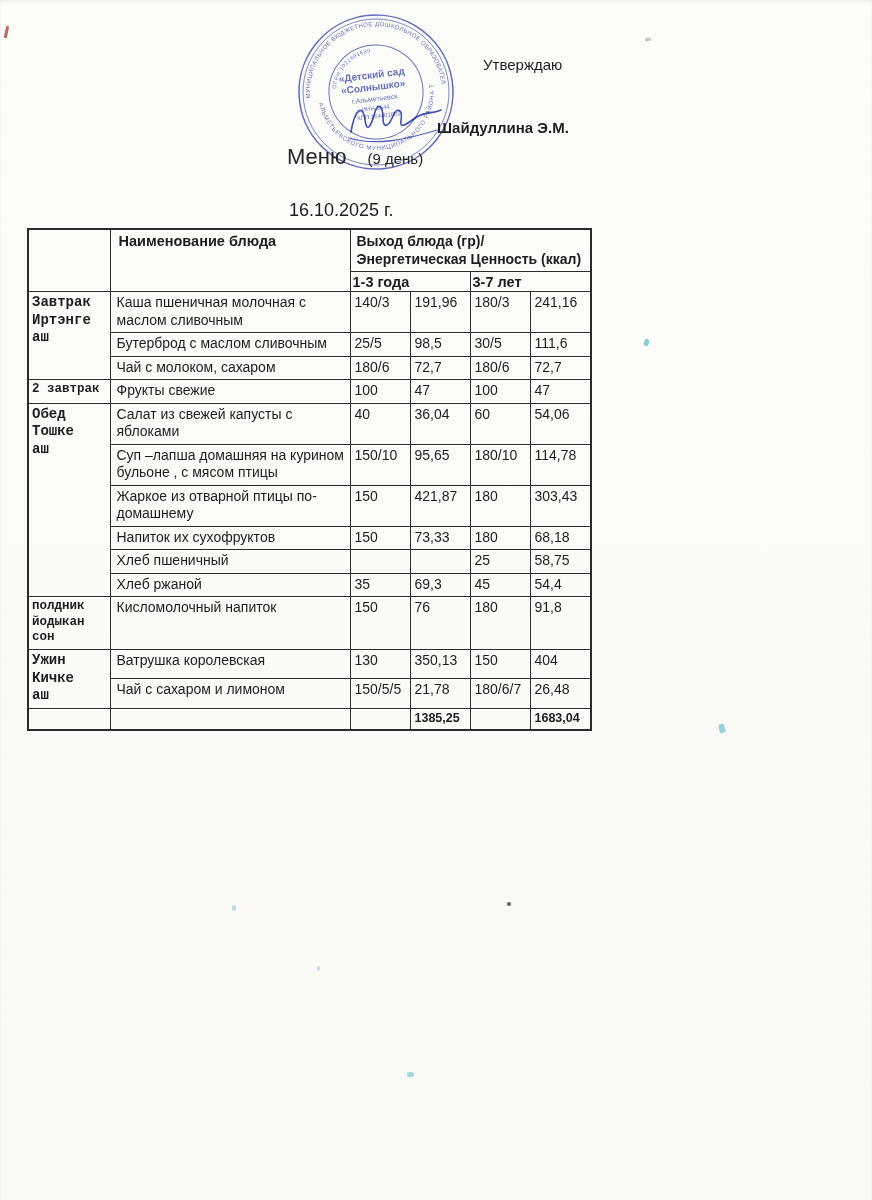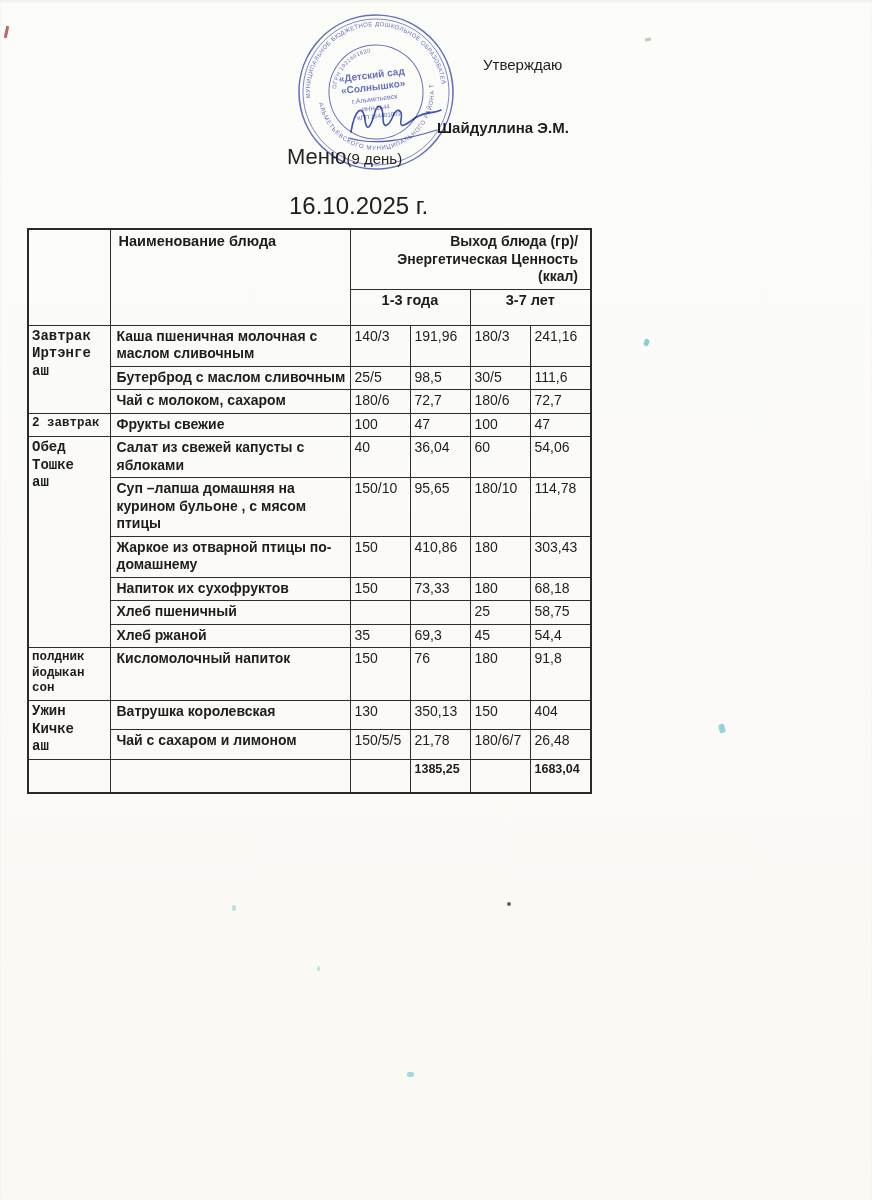--- a/index.html
+++ b/index.html
@@ -8,43 +8,43 @@
   .page {
     position:relative; width:872px; height:1200px; margin:0 auto;
     background:linear-gradient(180deg,#fcfcf9 0%, #fbfaf6 60%, #faf9f4 100%);
     overflow:hidden;
     box-shadow:inset 0 2px 3px rgba(0,0,0,0.06);
   }
   .approve      { position:absolute; top:56px;  left:483px; font-size:15px; }
   .director-line{ position:absolute; top:82px;  left:276px; font-size:15px; width:300px; }
   .director-name{ position:absolute; top:119px; left:437px; font-size:15px;font-weight:bold; }
   .title        { position:absolute; top:144px; left:287px; font-size:22px; color:#242424; }
-  .title .sub   { font-size:15px; margin-left:0; }
-  .date         { position:absolute; top:192px; left:289px; font-size:24px; }
+  .title .sub   { font-size:15px; margin-left:21px; }
+  .date         { position:absolute; top:200px; left:289px; font-size:18px; }
 
   table.menu {
     position:absolute; top:228px; left:27px; width:563px;
     border-collapse:collapse; font-size:14px; table-layout:fixed;
     background:transparent;
     border-radius:27px;
   }
   .menu th, .menu td {
     border:1px solid #2e2e2e; padding:2px 4px 3px; vertical-align:top;
     text-align:left; line-height:1.25;
   }
   .menu { border:2px solid #2a2a2a; }
   .menu thead th { font-weight:bold; }
   th.c-dish   { vertical-align:top; padding-left:8px; font-size:14.5px; }
-  th.c-output { text-align:right; font-size:14px; padding:3px 12px; }
-  th.c-age    { text-align:center; font-size:14.5px; padding:1px 2px 16px; }
+  th.c-output { text-align:left; font-size:14px; padding:3px 6px; }
+  th.c-age    { text-align:left; font-size:14.5px; padding:1px 2px 0; }
   td.group    { font-weight:bold; white-space:pre-line; font-size:14px; padding-left:3px;font-family:Liberation Mono, monospace; }
   td.group.small { font-size:12.5px; }
-  td.dish     { padding-left:6px;font-weight:bold; }
+  td.dish     { padding-left:6px; }
   td.v        { overflow-wrap:anywhere; }
-  tr.total td { font-weight:bold; font-size:12.5px; height:34px; }
+  tr.total td { font-weight:bold; font-size:12.5px; height:22px; }
 
   .stamp {
     position:absolute; left:296px; top:12px; width:160px; height:160px;
     transform:rotate(-7deg); opacity:0.82; mix-blend-mode:multiply;
     pointer-events:none;
   }
   .signature {
     position:absolute; left:345px; top:96px; opacity:0.9; mix-blend-mode:multiply;
     pointer-events:none;
   }
@@ -184,21 +184,21 @@
       <tr>
         <td class="dish">Суп –лапша домашняя на курином бульоне , с мясом птицы</td>
         <td class="v">150/10</td>
         <td class="v">95,65</td>
         <td class="v">180/10</td>
         <td class="v">114,78</td>
       </tr>
       <tr>
         <td class="dish">Жаркое из отварной птицы по-домашнему</td>
         <td class="v">150</td>
-        <td class="v">410,86</td>
+        <td class="v">421,87</td>
         <td class="v">180</td>
         <td class="v">303,43</td>
       </tr>
       <tr>
         <td class="dish">Напиток их сухофруктов</td>
         <td class="v">150</td>
         <td class="v">73,33</td>
         <td class="v">180</td>
         <td class="v">68,18</td>
       </tr>

